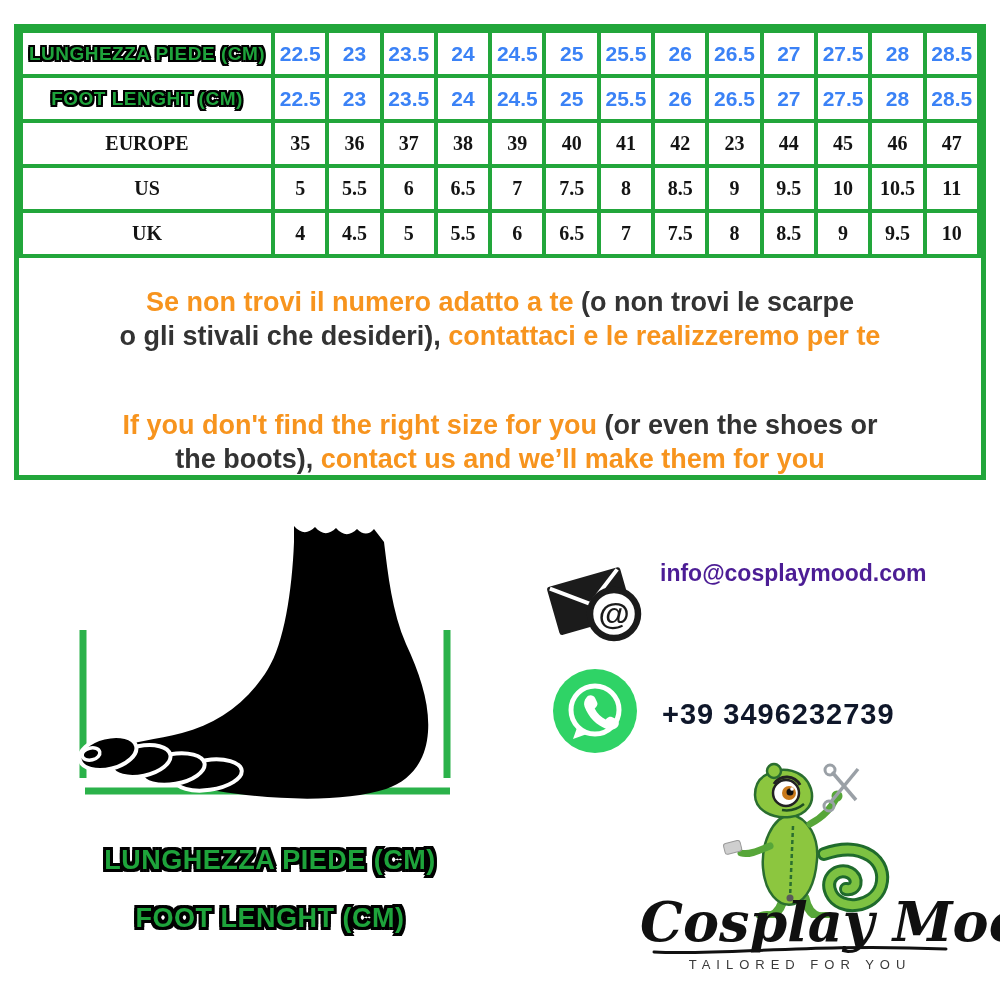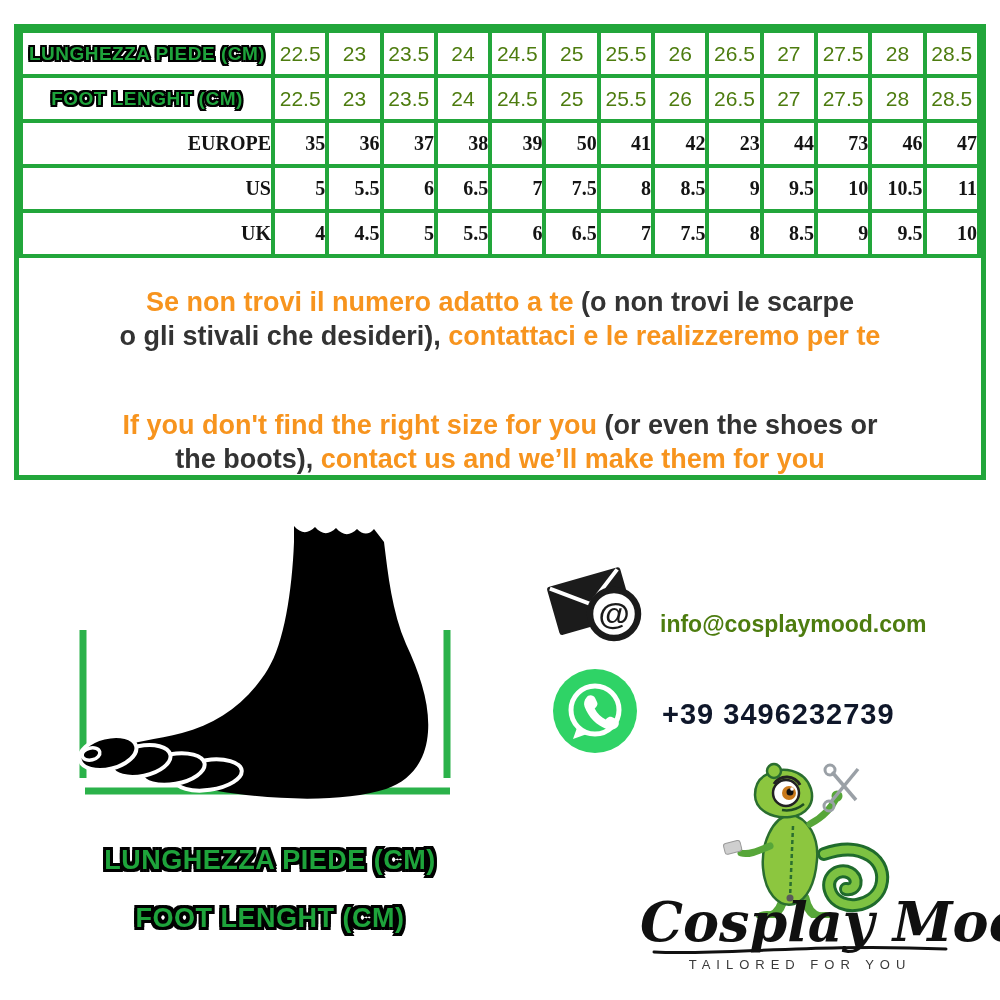--- a/index.html
+++ b/index.html
@@ -18,23 +18,23 @@
   table.size-table td {
     border:4px solid #22A63B; background:#fff; text-align:center;
     vertical-align:middle; height:41px; padding:0; overflow:hidden;
   }
   td.lbl.green-outline {
     font-weight:bold; font-size:19px; letter-spacing:0.5px; color:#1EA33B;
     text-shadow:-2px -2px 0 #000, 0 -2px 0 #000, 2px -2px 0 #000,
                 -2px 0 0 #000, 2px 0 0 #000,
                 -2px 2px 0 #000, 0 2px 0 #000, 2px 2px 0 #000;
   }
-  td.val.green-outline { color:#4d7c0f; font-weight:normal; font-size:21px; }
+  td.val.green-outline { color:#3b82f6; font-weight:bold; font-size:21px; }
   td.lbl.black-serif, td.val.black-serif {
-    font-family:"Liberation Serif", serif; font-weight:bold; font-size:20px; color:#141414;text-align:right;
+    font-family:"Liberation Serif", serif; font-weight:bold; font-size:20px; color:#141414;
   }
 
   
   .notice { position:absolute; left:0; right:0; top:229px; text-align:center; }
   .notice-block { font-weight:bold; font-size:27px; line-height:34px; }
   .notice-block.first { margin-top:27px; }
   .notice-block.second { margin-top:55px; }
   .notice .orange { color:#F7941E; }
   .notice .dark { color:#333333; }
 
@@ -47,22 +47,22 @@
     text-shadow:-3px -3px 0 #000, 0 -3px 0 #000, 3px -3px 0 #000,
                 -3px 0 0 #000, 3px 0 0 #000,
                 -3px 3px 0 #000, 0 3px 0 #000, 3px 3px 0 #000;
   }
   .measure-label.it { top:845px; }
   .measure-label.en { top:903px; }
 
   
   .email-icon { position:absolute; left:545px; top:556px; }
   .email-text {
-    position:absolute; left:660px; top:611px;
-    font-size:23px; font-weight:bold; color:#4d7c0f;
+    position:absolute; left:660px; top:560px;
+    font-size:23px; font-weight:bold; color:#4c1d95;
   }
   .wa-icon { position:absolute; left:553px; top:669px; }
   .phone-text {
     position:absolute; left:662px; top:698px;
     font-size:29px; font-weight:bold; color:#0f172a; letter-spacing:1px;
   }
 
   
   .mascot { position:absolute; left:712px; top:758px; }
   .brand-script {
@@ -130,26 +130,26 @@
           <td class="val green-outline">28</td>
           <td class="val green-outline">28.5</td>
         </tr>
         <tr>
           <td class="lbl black-serif">EUROPE</td>
           <td class="val black-serif">35</td>
           <td class="val black-serif">36</td>
           <td class="val black-serif">37</td>
           <td class="val black-serif">38</td>
           <td class="val black-serif">39</td>
-          <td class="val black-serif">50</td>
+          <td class="val black-serif">40</td>
           <td class="val black-serif">41</td>
           <td class="val black-serif">42</td>
           <td class="val black-serif">23</td>
           <td class="val black-serif">44</td>
-          <td class="val black-serif">73</td>
+          <td class="val black-serif">45</td>
           <td class="val black-serif">46</td>
           <td class="val black-serif">47</td>
         </tr>
         <tr>
           <td class="lbl black-serif">US</td>
           <td class="val black-serif">5</td>
           <td class="val black-serif">5.5</td>
           <td class="val black-serif">6</td>
           <td class="val black-serif">6.5</td>
           <td class="val black-serif">7</td>

